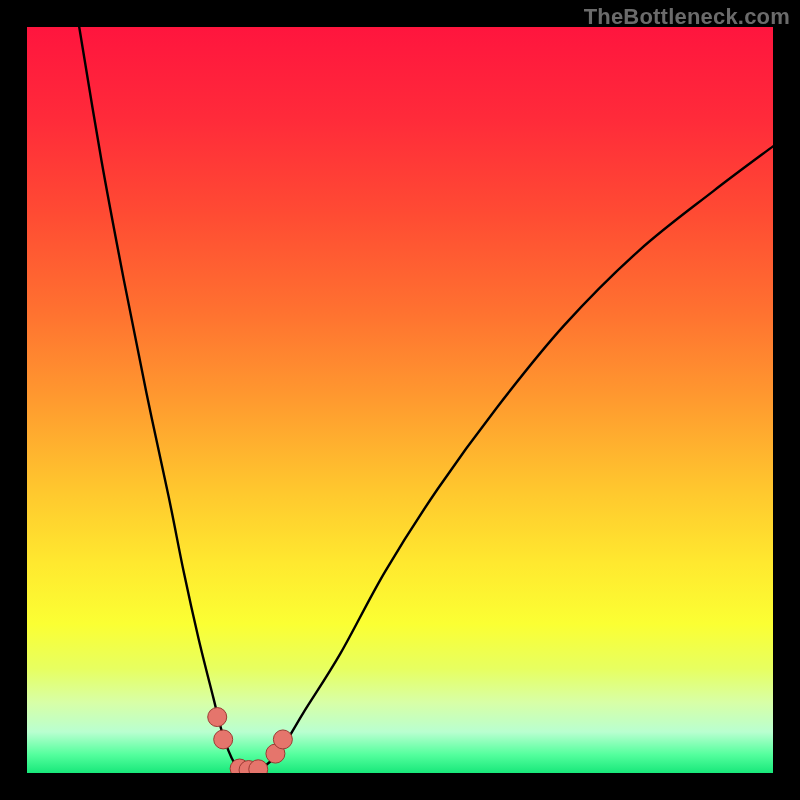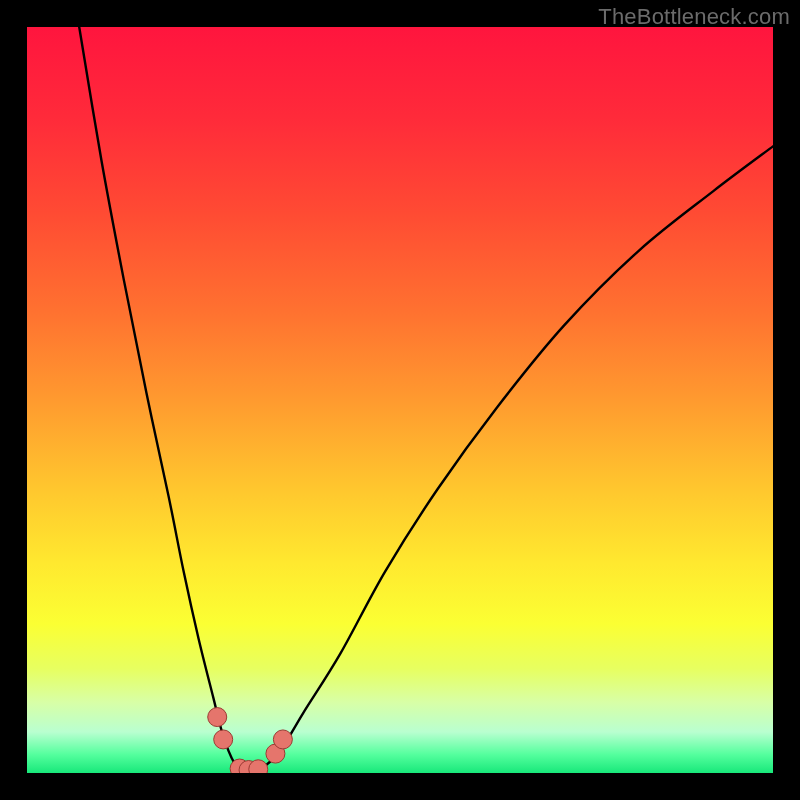--- a/index.html
+++ b/index.html
@@ -25,21 +25,21 @@
     top: 0;
     width: 746px;
     height: 746px;
   }
   .watermark {
     position: absolute;
     top: 4px;
     right: 10px;
     color: #6b6b6b;
     font-size: 22px;
-    font-weight: 400;
+    font-weight: 700;
     letter-spacing: 0.2px;
     user-select: none;
   }
   svg {
     display: block;
   }
 </style>
 </head>
 <body>
 

